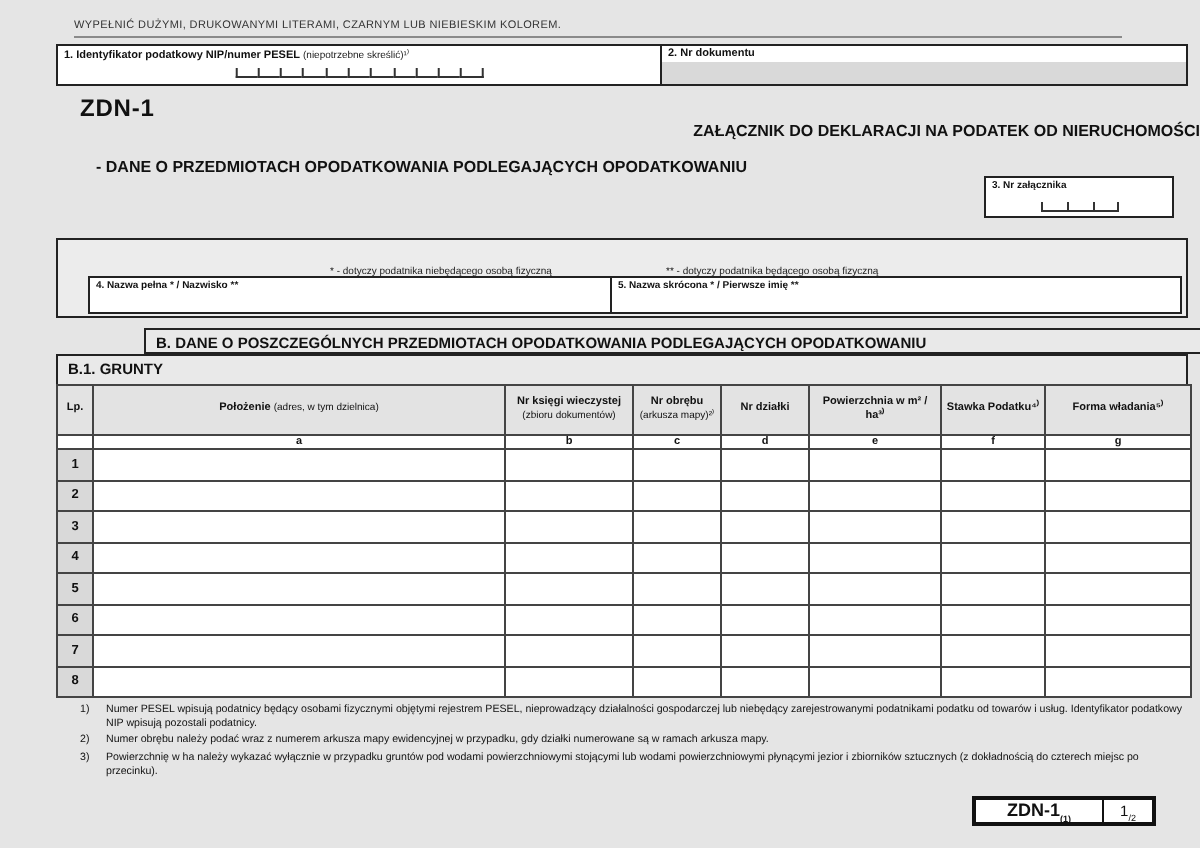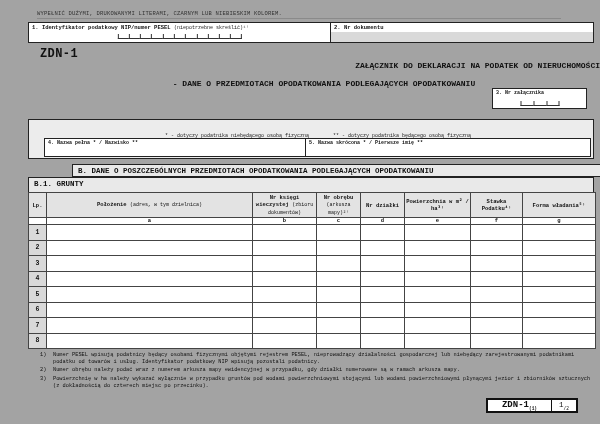--- a/index.html
+++ b/index.html
@@ -1,40 +1,40 @@
 <!DOCTYPE html>
 <html><head>
 <meta charset="utf-8">
 <style>
   * { box-sizing: border-box; margin: 0; padding: 0; }
   html, body { width: 600px; height: 424px; background: #fff; }
   #page {
-    position: relative; width: 600px; height: 424px; background: #a3a3a3;
-    font-family: Liberation Mono, monospace; color: #111;
+    position: relative; width: 600px; height: 424px; background: #e5e5e5;
+    font-family: Liberation Sans, sans-serif; color: #111;
     overflow: hidden;
   }
   .b { font-weight: bold; }
   
   .instruction { position: absolute; left: 37px; top: 10px; font-size: 5.5px; color: #333; letter-spacing: 0.2px; }
   .instruction-rule { position: absolute; left: 37px; top: 18px; width: 524px; height: 1px; background: #8a8a8a; }
   
   .top-fields { position: absolute; left: 28px; top: 22px; width: 566px; height: 21px; display: flex; border: 1px solid #222; background: #fff; }
   .nip-box { width: 302px; border-right: 1px solid #222; position: relative; }
   .doc-box { flex: 1; display: flex; flex-direction: column; }
   .f-label { font-size: 5.5px; padding: 1px 3px; white-space: nowrap; }
   .f-note { font-weight: normal; font-size: 5px; color: #222; }
   .char-row { position: absolute; left: 50%; transform: translateX(-50%); bottom: 3px; display: flex; height: 5px; }
   .tick-cell { width: 11.3px; height: 5px; border-bottom: 1px solid #333; border-left: 1px solid #333; }
   .char-row .tick-cell:last-child { border-right: 1px solid #333; }
   .char-row.small .tick-cell { width: 13px; }
   .gray-area { flex: 1; background: #d9d9d9; }
   
   .form-code { position: absolute; left: 40px; top: 47px; font-size: 12px; font-weight: bold; letter-spacing: 0.4px; }
   .title1 { position: absolute; top: 61px; left: 0; width: 100%; text-align: right; font-size: 8px; font-weight: bold; }
-  .title2 { position: absolute; top: 79px; left: 0; width: 100%; text-align: center; font-size: 8px; font-weight: bold; padding-left: 48px; }
+  .title2 { position: absolute; top: 79px; left: 0; width: 100%; text-align: left; font-size: 8px; font-weight: bold; padding-left: 48px; }
   
   .att-box { position: absolute; left: 492px; top: 88px; width: 95px; height: 21px; border: 1px solid #222; background: #fff; }
   .att-box .f-label { font-size: 5px; }
   .att-box .char-row { bottom: 2px; }
   
   .section-a { position: absolute; left: 28px; top: 119px; width: 566px; height: 40px; border: 1.5px solid #222; background: #ececec; }
   .sec-header-text { font-size: 7.5px; font-weight: bold; padding: 2px 0 0 5px; letter-spacing: 0.1px; }
   .note { position: absolute; font-size: 5px; color: #222; top: 13px; }
   .note1 { left: 136px; }
   .note2 { left: 304px; }

